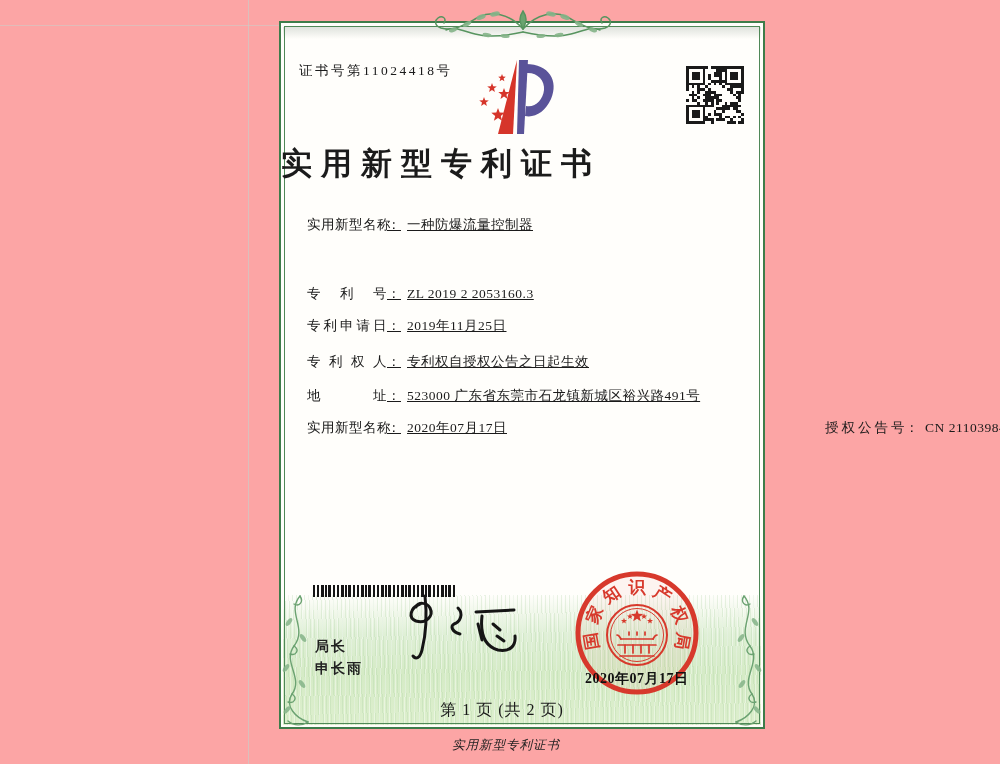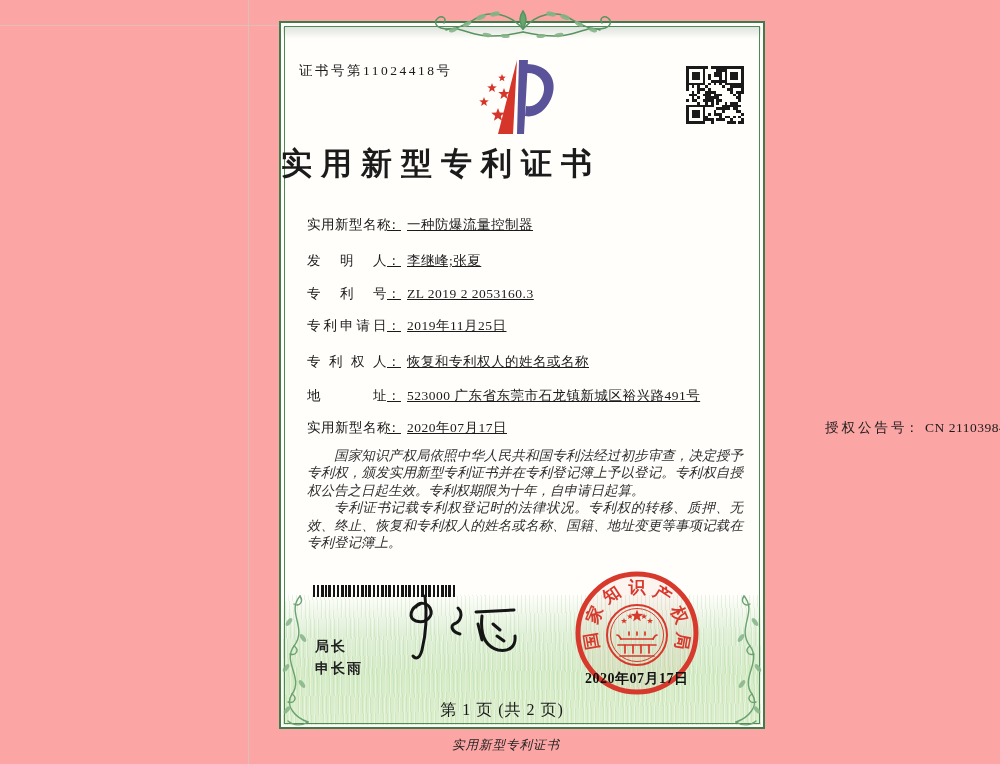--- a/index.html
+++ b/index.html
@@ -370,46 +370,39 @@
       <rect x="17" y="20" width="1" height="1" fill="#1a1a1a"></rect>
       <rect x="19" y="20" width="1" height="1" fill="#1a1a1a"></rect>
       <rect x="20" y="20" width="1" height="1" fill="#1a1a1a"></rect>
     </svg>
 
   <div class="abs title z3">实用新型专利证书</div>
 
   <div class="frow z3" style="top:215px">
     <span class="flabel">实用新型名称</span><span>：</span><span class="fval">一种防爆流量控制器</span>
   </div>
-  <div class="frow z3" style="top:251px">
-    <span class="flabel">发明人</span><span>：</span><span class="fval">李继峰;张夏</span>
-  </div>
   <div class="frow z3" style="top:284px">
     <span class="flabel">专利号</span><span>：</span><span class="fval">ZL 2019 2 2053160.3</span>
   </div>
   <div class="frow z3" style="top:316px">
     <span class="flabel">专利申请日</span><span>：</span><span class="fval">2019年11月25日</span>
   </div>
   <div class="frow z3" style="top:352px">
-    <span class="flabel">专利权人</span><span>：</span><span class="fval">恢复和专利权人的姓名或名称</span>
+    <span class="flabel">专利权人</span><span>：</span><span class="fval">专利权自授权公告之日起生效</span>
   </div>
   <div class="frow z3" style="top:386px">
     <span class="flabel">地址</span><span>：</span><span class="fval">523000 广东省东莞市石龙镇新城区裕兴路491号</span>
   </div>
   <div class="frow z3" style="top:418px;width:450px">
     <span class="flabel">实用新型名称</span><span>：</span><span class="fval">2020年07月17日</span>
     <span class="grant2">
       <span class="flabel">授权公告号</span><span>：</span><span class="fval">CN 211039840 U</span>
     </span>
   </div>
 
-  <div class="abs paras z3">
-    <p>国家知识产权局依照中华人民共和国专利法经过初步审查，决定授予专利权，颁发实用新型专利证书并在专利登记簿上予以登记。专利权自授权公告之日起生效。专利权期限为十年，自申请日起算。</p>
-    <p>专利证书记载专利权登记时的法律状况。专利权的转移、质押、无效、终止、恢复和专利权人的姓名或名称、国籍、地址变更等事项记载在专利登记簿上。</p>
-  </div>
 
   <div class="abs barcode z3"></div>
   <div class="abs director z3">局长</div>
   <div class="abs director-name z3">申长雨</div>
 
   <svg class="abs z3" style="left:398px;top:590px" width="135" height="78" viewBox="0 0 135 78">
     <g stroke="#151515" stroke-width="3" fill="none" stroke-linecap="round" stroke-linejoin="round">
       <path d="M22,14 C12,18 10,28 18,31 C28,34 36,26 32,18 C29,12 20,12 18,17"></path>
       <path d="M27,6 C29,24 28,44 24,60 C22,68 18,70 15,66"></path>
       <path d="M60,18 C66,24 62,32 56,34 C52,36 54,42 62,44"></path>

